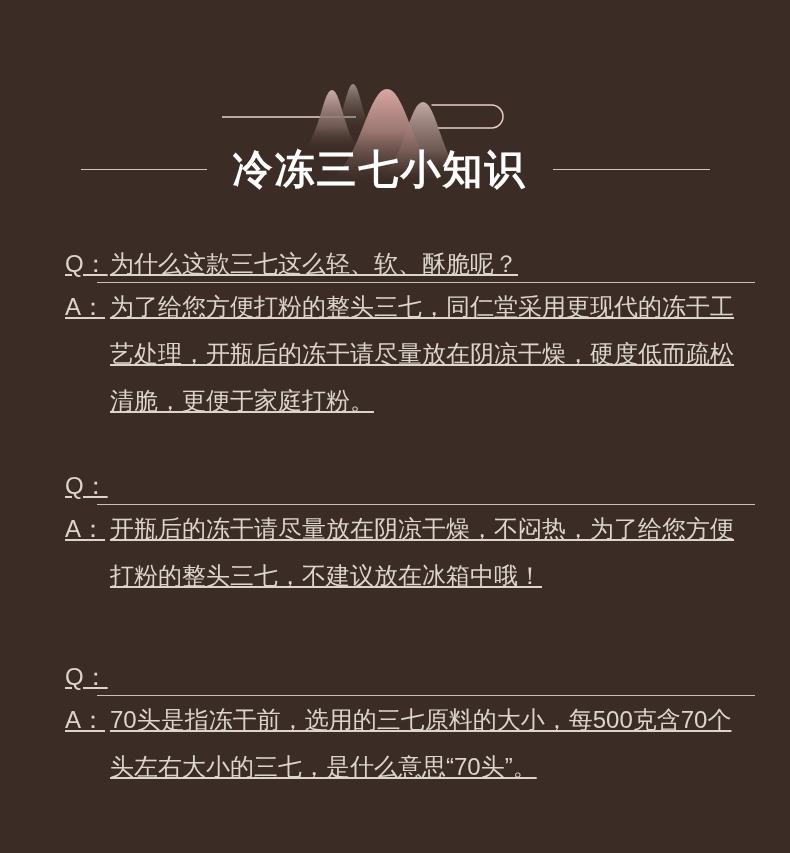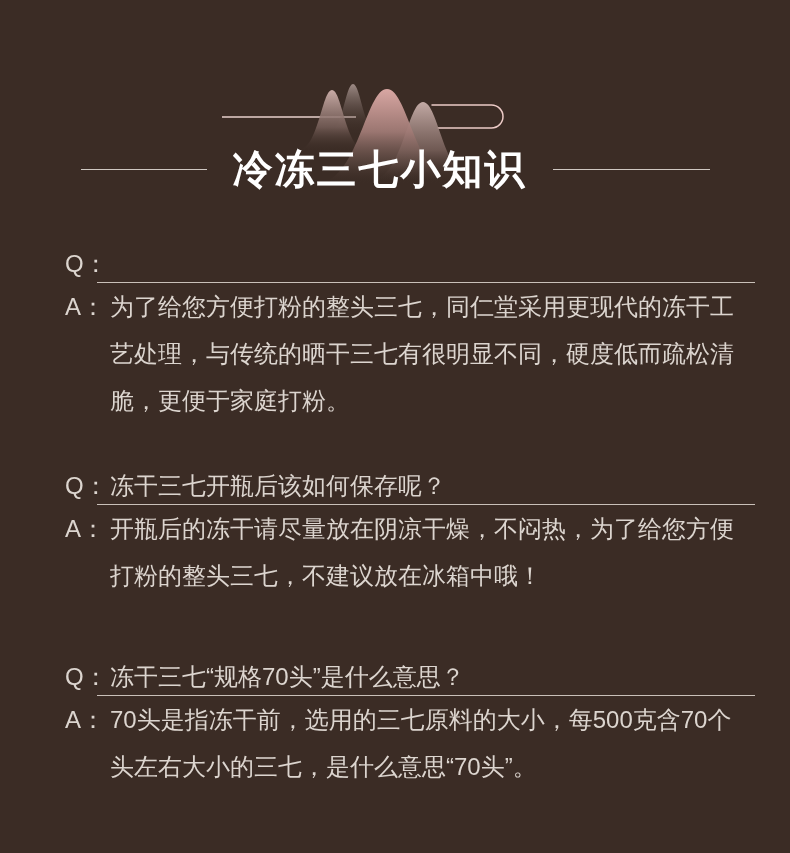--- a/index.html
+++ b/index.html
@@ -4,21 +4,21 @@
 <style>
   html, body { margin: 0; padding: 0; }
   body {
     width: 790px;
     height: 853px;
     background: #3b2c25;
     color: #dcd5cf;
     font-family: "Liberation Sans", sans-serif;
     overflow: hidden;
   }
-  .page { position: relative; width: 790px; height: 853px; }
+  .page { position: relative; width: 790px; height: 853px; text-decoration: underline; }
 
   
   .header { position: relative; height: 246px; }
   .deco { position: absolute; left: 210px; top: 72px; width: 300px; height: 118px; }
   .title-row {
     position: absolute; top: 146px; left: 0; width: 100%;
     display: flex; align-items: center; justify-content: center; gap: 26px;
   }
   .title {
     margin: 0;
@@ -100,44 +100,43 @@
       <h1 class="title">冷冻三七小知识</h1>
       <span class="tline tline-right"></span>
     </div>
   </header>
 
   <main class="faq">
 
     <section class="qa-block qa-1">
       <div class="q-row">
         <span class="qa-label">Q：</span>
+        <span class="q-text">为什么这款三七这么轻、软、酥脆呢？</span>
       </div>
       <div class="divider"></div>
       <div class="a-row">
         <span class="qa-label">A：</span>
-        <p class="a-text">为了给您方便打粉的整头三七，同仁堂采用更现代的冻干工艺处理，与传统的晒干三七有很明显不同，硬度低而疏松清脆，更便于家庭打粉。</p>
+        <p class="a-text">为了给您方便打粉的整头三七，同仁堂采用更现代的冻干工艺处理，开瓶后的冻干请尽量放在阴凉干燥，硬度低而疏松清脆，更便于家庭打粉。</p>
       </div>
     </section>
 
     <section class="qa-block qa-2">
       <div class="q-row">
         <span class="qa-label">Q：</span>
-        <span class="q-text">冻干三七开瓶后该如何保存呢？</span>
       </div>
       <div class="divider"></div>
       <div class="a-row">
         <span class="qa-label">A：</span>
         <p class="a-text">开瓶后的冻干请尽量放在阴凉干燥，不闷热，为了给您方便打粉的整头三七，不建议放在冰箱中哦！</p>
       </div>
     </section>
 
     <section class="qa-block qa-3">
       <div class="q-row">
         <span class="qa-label">Q：</span>
-        <span class="q-text">冻干三七“规格70头”是什么意思？</span>
       </div>
       <div class="divider"></div>
       <div class="a-row">
         <span class="qa-label">A：</span>
         <p class="a-text">70头是指冻干前，选用的三七原料的大小，每500克含70个头左右大小的三七，是什么意思“70头”。</p>
       </div>
     </section>
 
   </main>
 </div>

